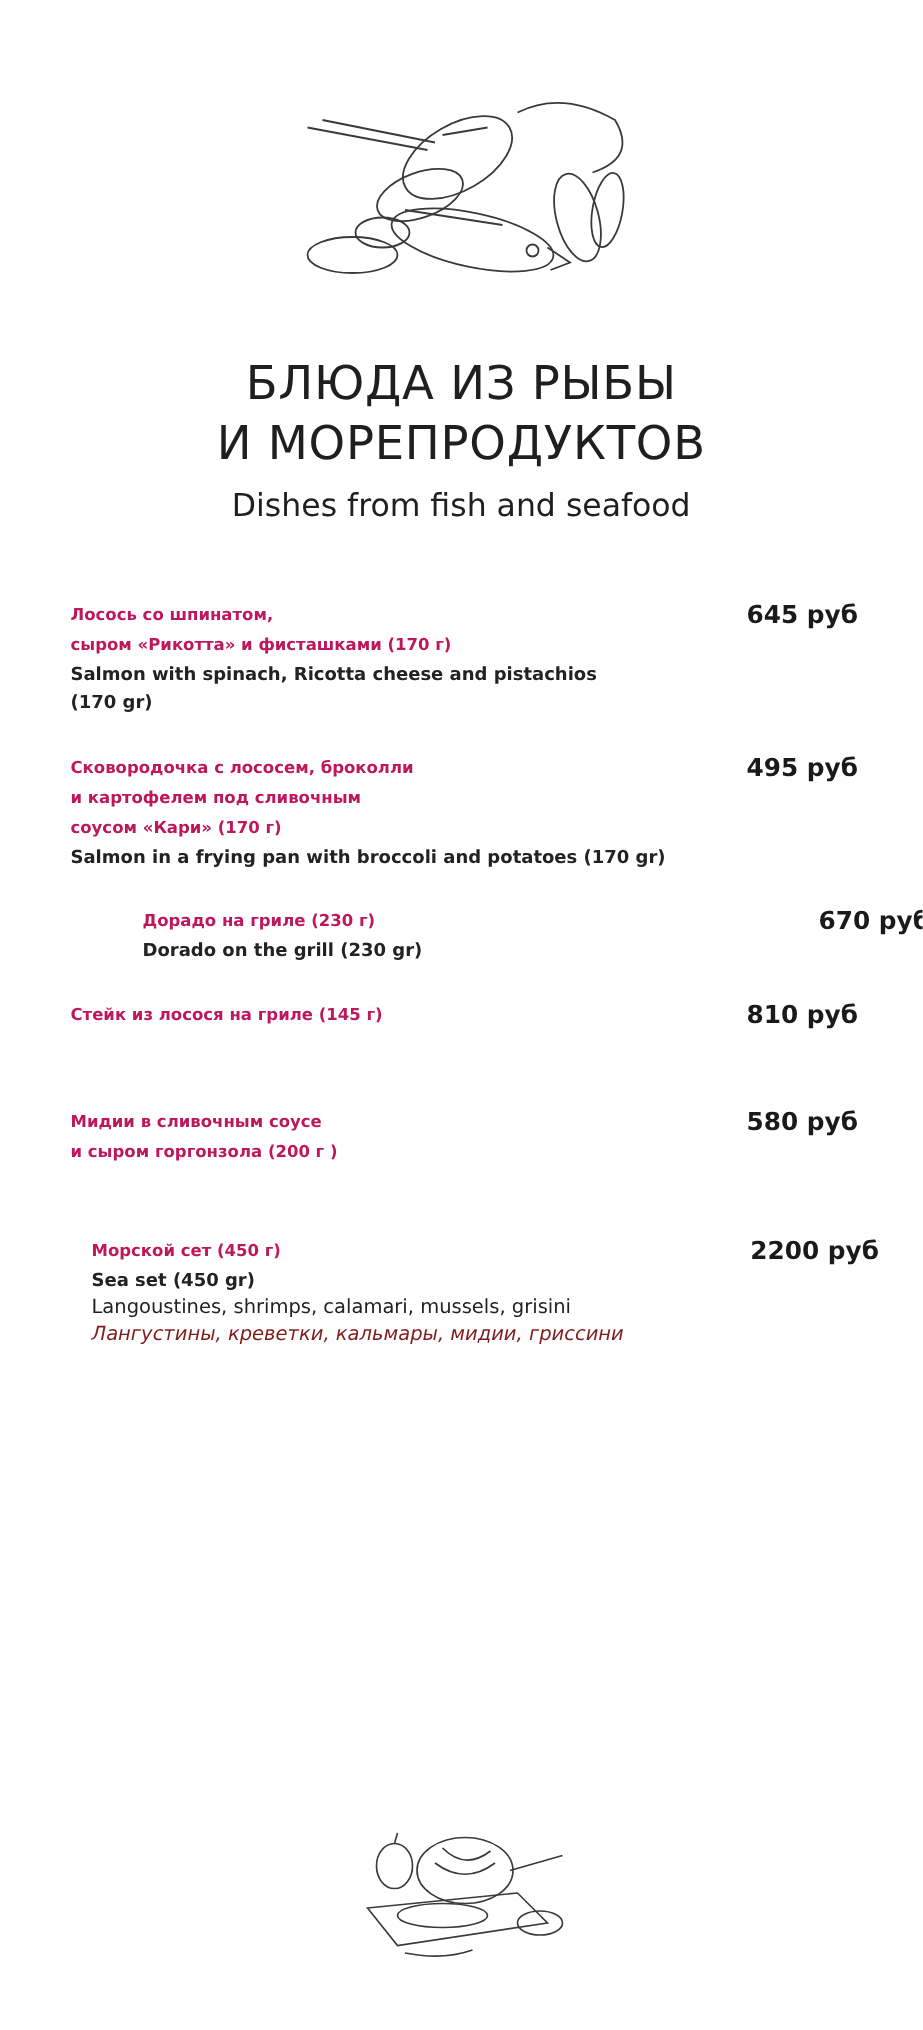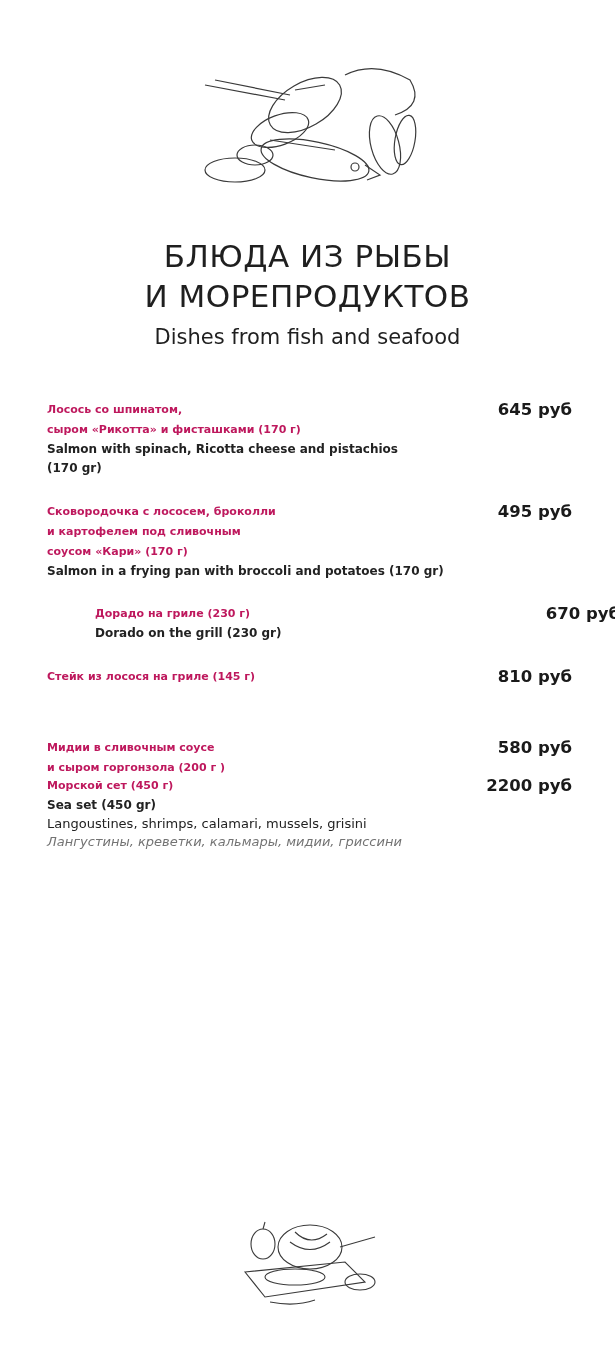--- a/index.html
+++ b/index.html
@@ -14,21 +14,21 @@
       position: absolute; left: 0; width: 615px; text-align: center;
       font-family: "DejaVu Sans", sans-serif; color: #1f1f1f;
     }
     .title-ru { top: 236px; font-size: 31px; line-height: 40px; letter-spacing: 0.5px; }
     .title-en { top: 326px; font-size: 21px; line-height: 22px; }
     .item { position: absolute; left: 47px; width: 525px; }
     .name { font-size: 11px; font-weight: bold; line-height: 20px; color: #be185d; white-space: pre-line; width: 430px; }
     .price { position: absolute; right: 0; top: 0; font-size: 16.5px; font-weight: bold; line-height: 20px; text-align: left; }
     .en { font-size: 12px; font-weight: bold; line-height: 19px; color: #222; white-space: pre-line; }
     .en-plain { font-size: 13px; line-height: 18px; color: #222; }
-    .ru-italic { font-size: 13px; font-style: italic; line-height: 18px; color: #737373; }
+    .ru-italic { font-size: 13px; font-style: italic; line-height: 18px; color: #7f1d1d; }
   </style>
 </head>
 <body>
 
 <div class="illus illus-top">
   <svg width="240" height="150" viewBox="0 0 240 150" fill="none" stroke="#3a3a3a" stroke-width="1.2">
     <ellipse cx="110" cy="60" rx="40" ry="22" transform="rotate(-30 110 60)"></ellipse>
     <ellipse cx="85" cy="85" rx="30" ry="15" transform="rotate(-20 85 85)"></ellipse>
     <path d="M10 40 L90 55"></path>
     <path d="M20 35 L95 50"></path>
@@ -77,21 +77,21 @@
   <div class="name">Стейк из лосося на гриле (145 г)</div>
   <div class="price">810 руб</div>
 </div>
 
 <div class="item" style="top:726px;margin-top:12px;">
   <div class="name">Мидии в сливочным соусе
 и сыром горгонзола (200 г )</div>
   <div class="price">580 руб</div>
 </div>
 
-<div class="item" style="top:776px;">
+<div class="item" style="top:824px;margin-left:14px;">
   <div class="name">Морской сет (450 г)</div>
   <div class="en">Sea set (450 gr)</div>
   <div class="en-plain">Langoustines, shrimps, calamari, mussels, grisini</div>
   <div class="ru-italic">Лангустины, креветки, кальмары, мидии, гриссини</div>
   <div class="price">2200 руб</div>
 </div>
 
 <div class="illus illus-bottom">
   <svg width="150" height="100" viewBox="0 0 150 100" fill="none" stroke="#3a3a3a" stroke-width="1.1">
     <path d="M10 60 L110 50 L130 70 L30 85 Z"></path>

